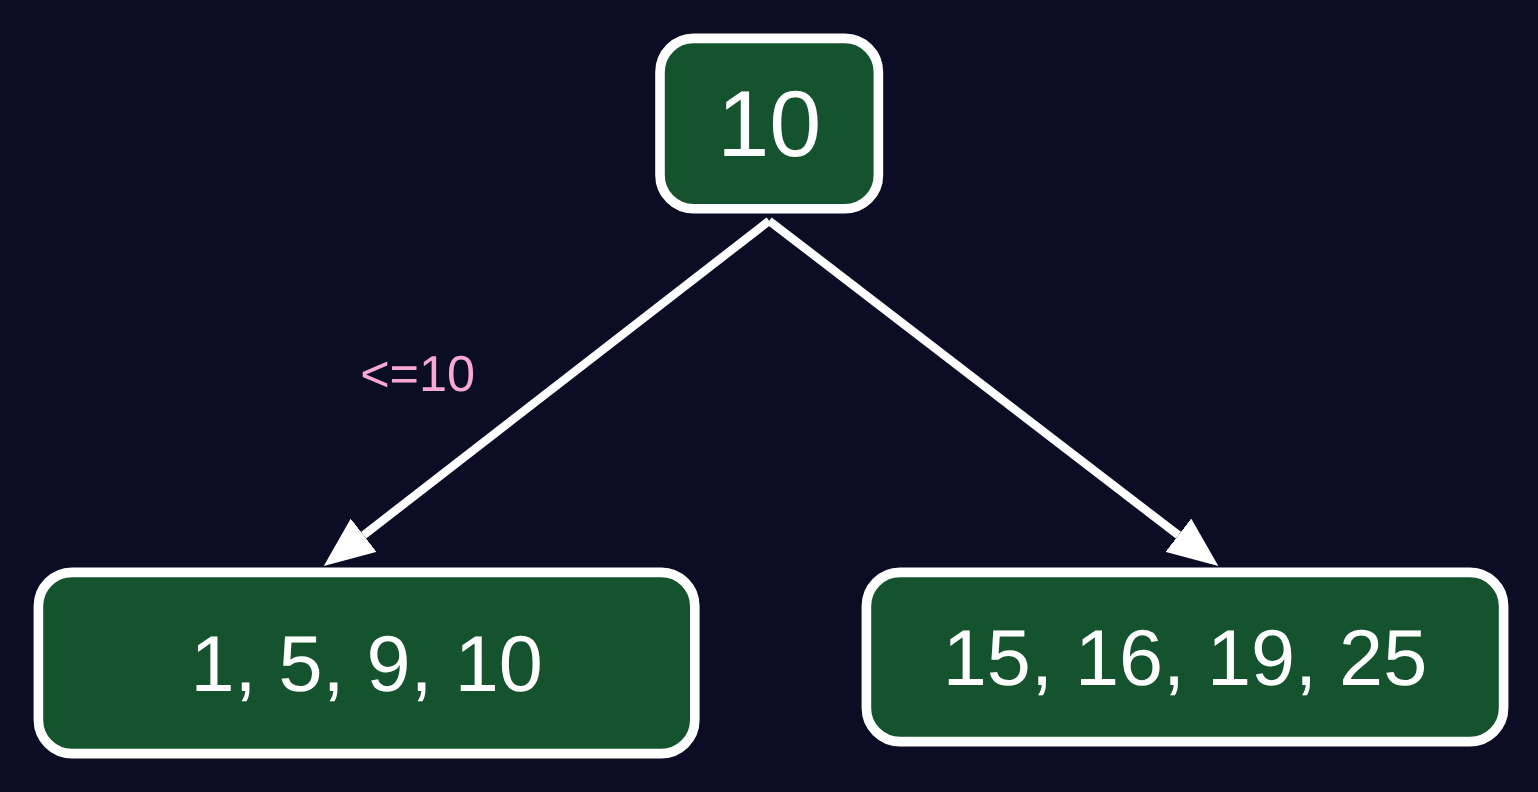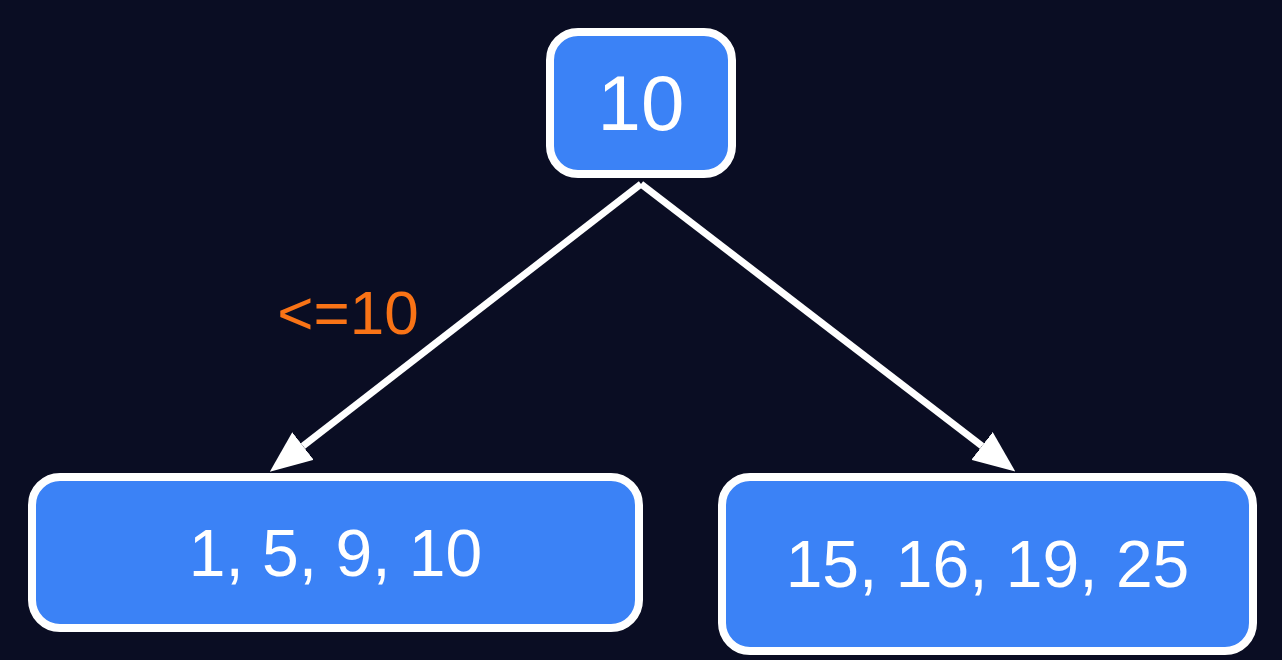--- a/index.html
+++ b/index.html
@@ -21,54 +21,54 @@
     left: 0;
     top: 0;
     width: 1282px;
     height: 660px;
   }
   .node {
     position: absolute;
     box-sizing: border-box;
     border: 8px solid #ffffff;
     border-radius: 32px;
-    background: #3b82f6;
+    background: #14532d;
     display: flex;
     align-items: center;
     justify-content: center;
     color: #ffffff;
     text-align: center;
     white-space: nowrap;
   }
   .node-root {
     left: 546px;
     top: 28px;
     width: 190px;
     height: 150px;
     font-size: 78px;
   }
   .node-leaf-left {
     left: 28px;
     top: 473px;
-    width: 615px;
+    width: 555px;
     height: 159px;
     font-size: 66px;
   }
   .node-leaf-right {
     left: 718px;
     top: 473px;
     width: 539px;
-    height: 182px;
+    height: 149px;
     font-size: 66px;
   }
   .edge-label {
     position: absolute;
     transform: translate(-50%, -50%);
-    font-size: 62px;
-    color: #f97316;
+    font-size: 42px;
+    color: #f9a8d4;
     white-space: nowrap;
   }
   .edge-label-left {
     left: 348px;
     top: 312px;
   }
   .edge-label-right {
     left: 914px;
     top: 312px;
   }

